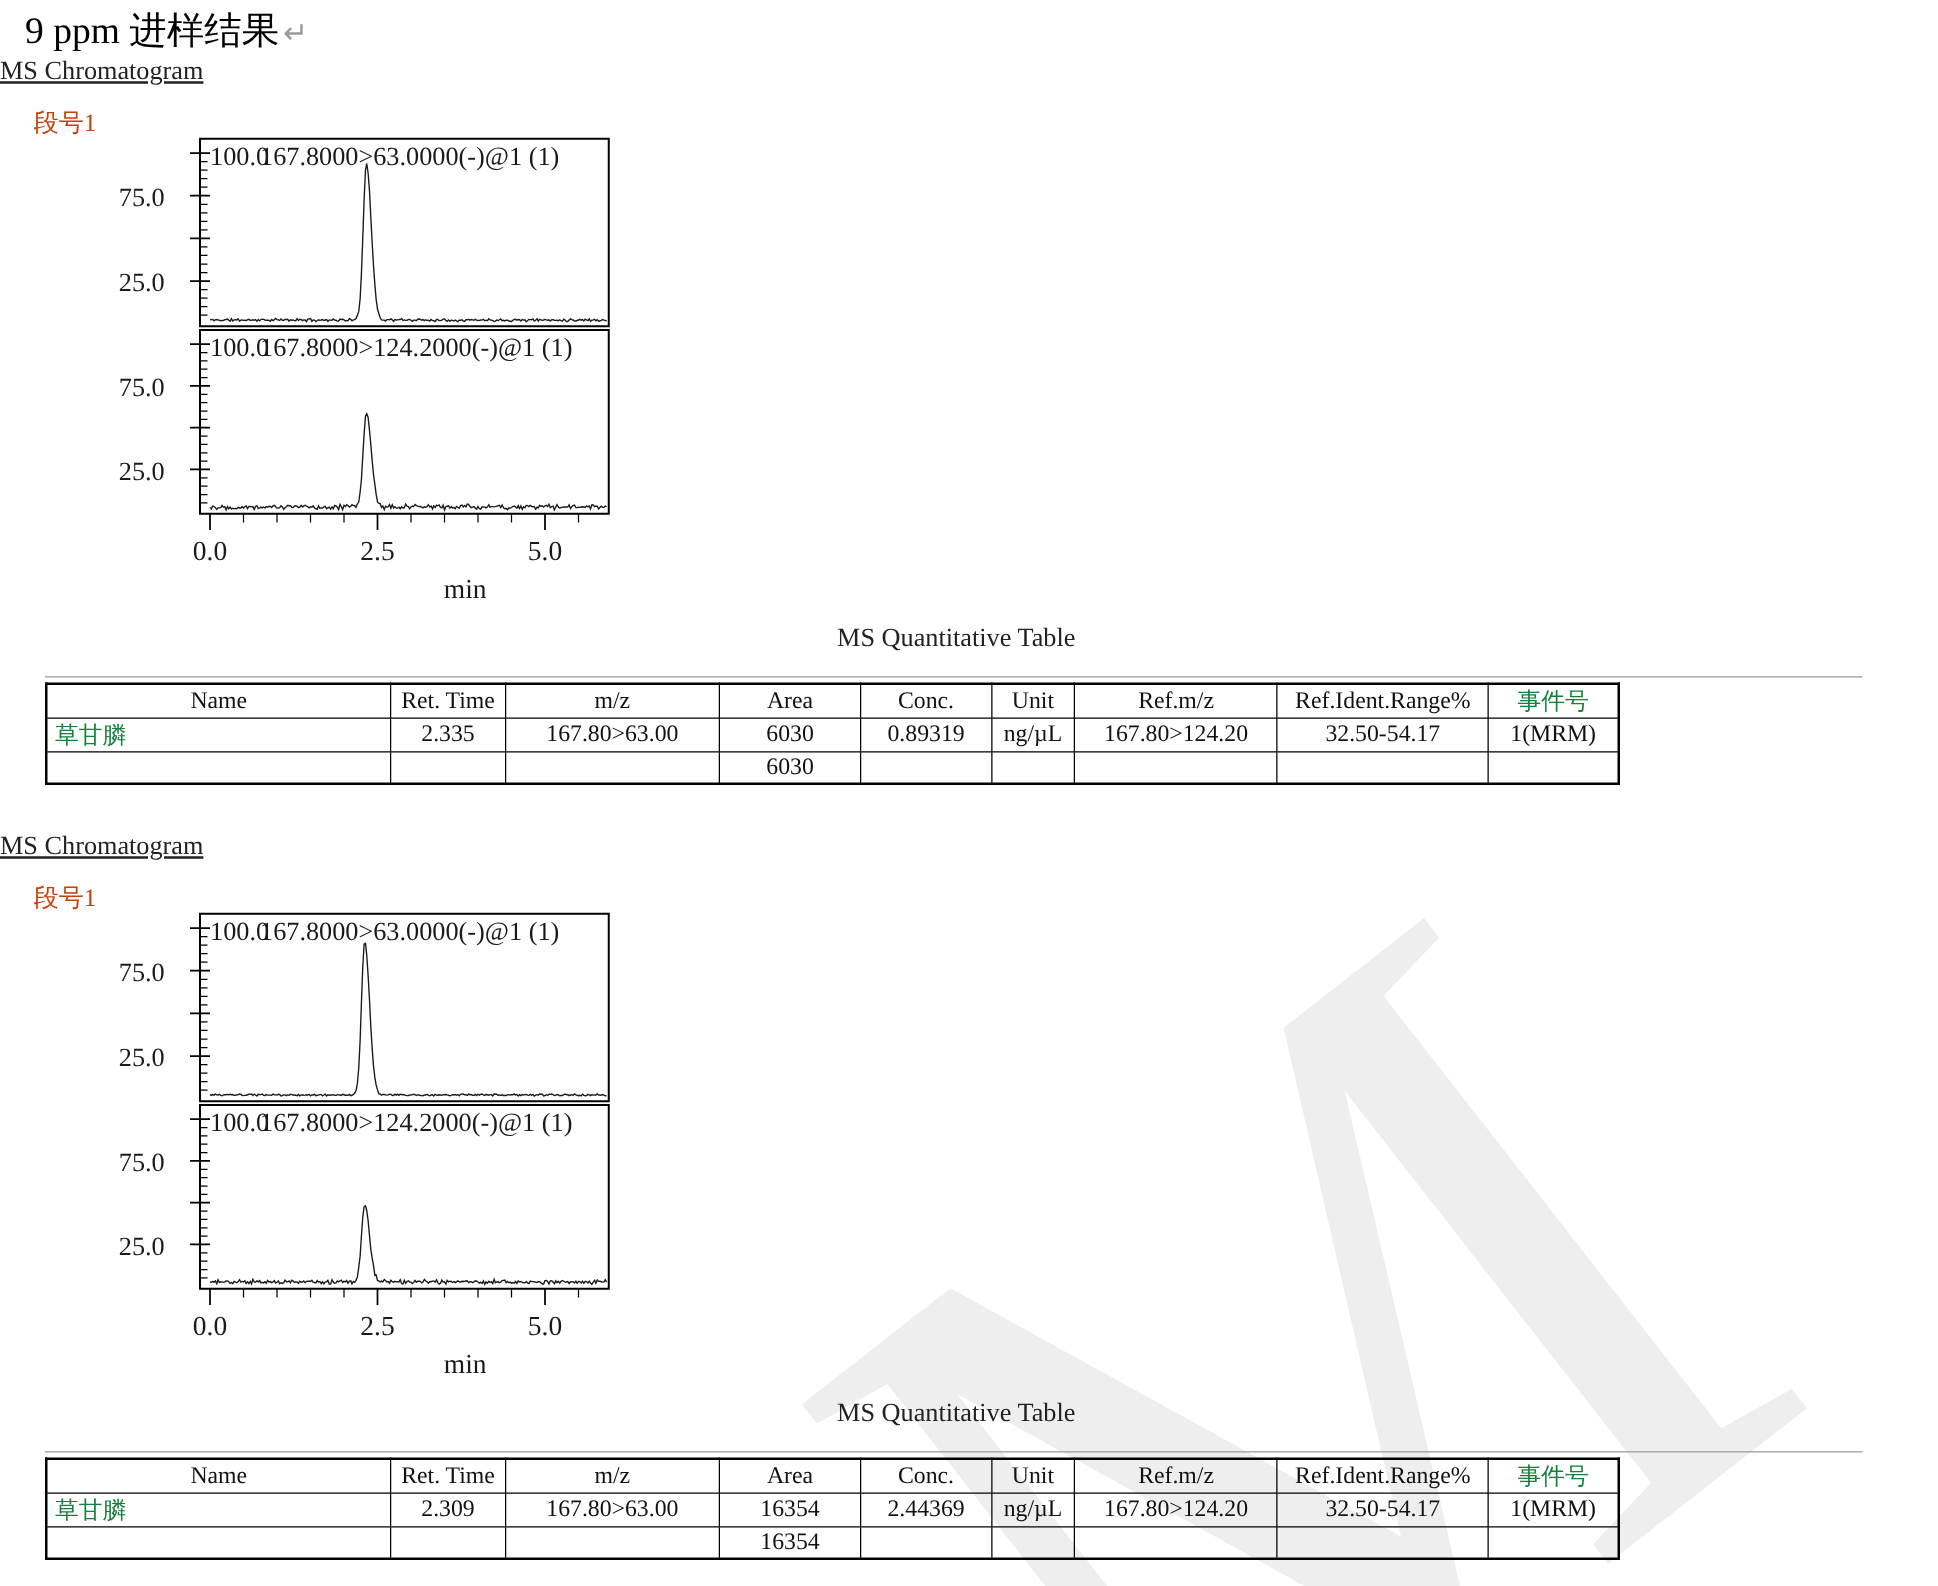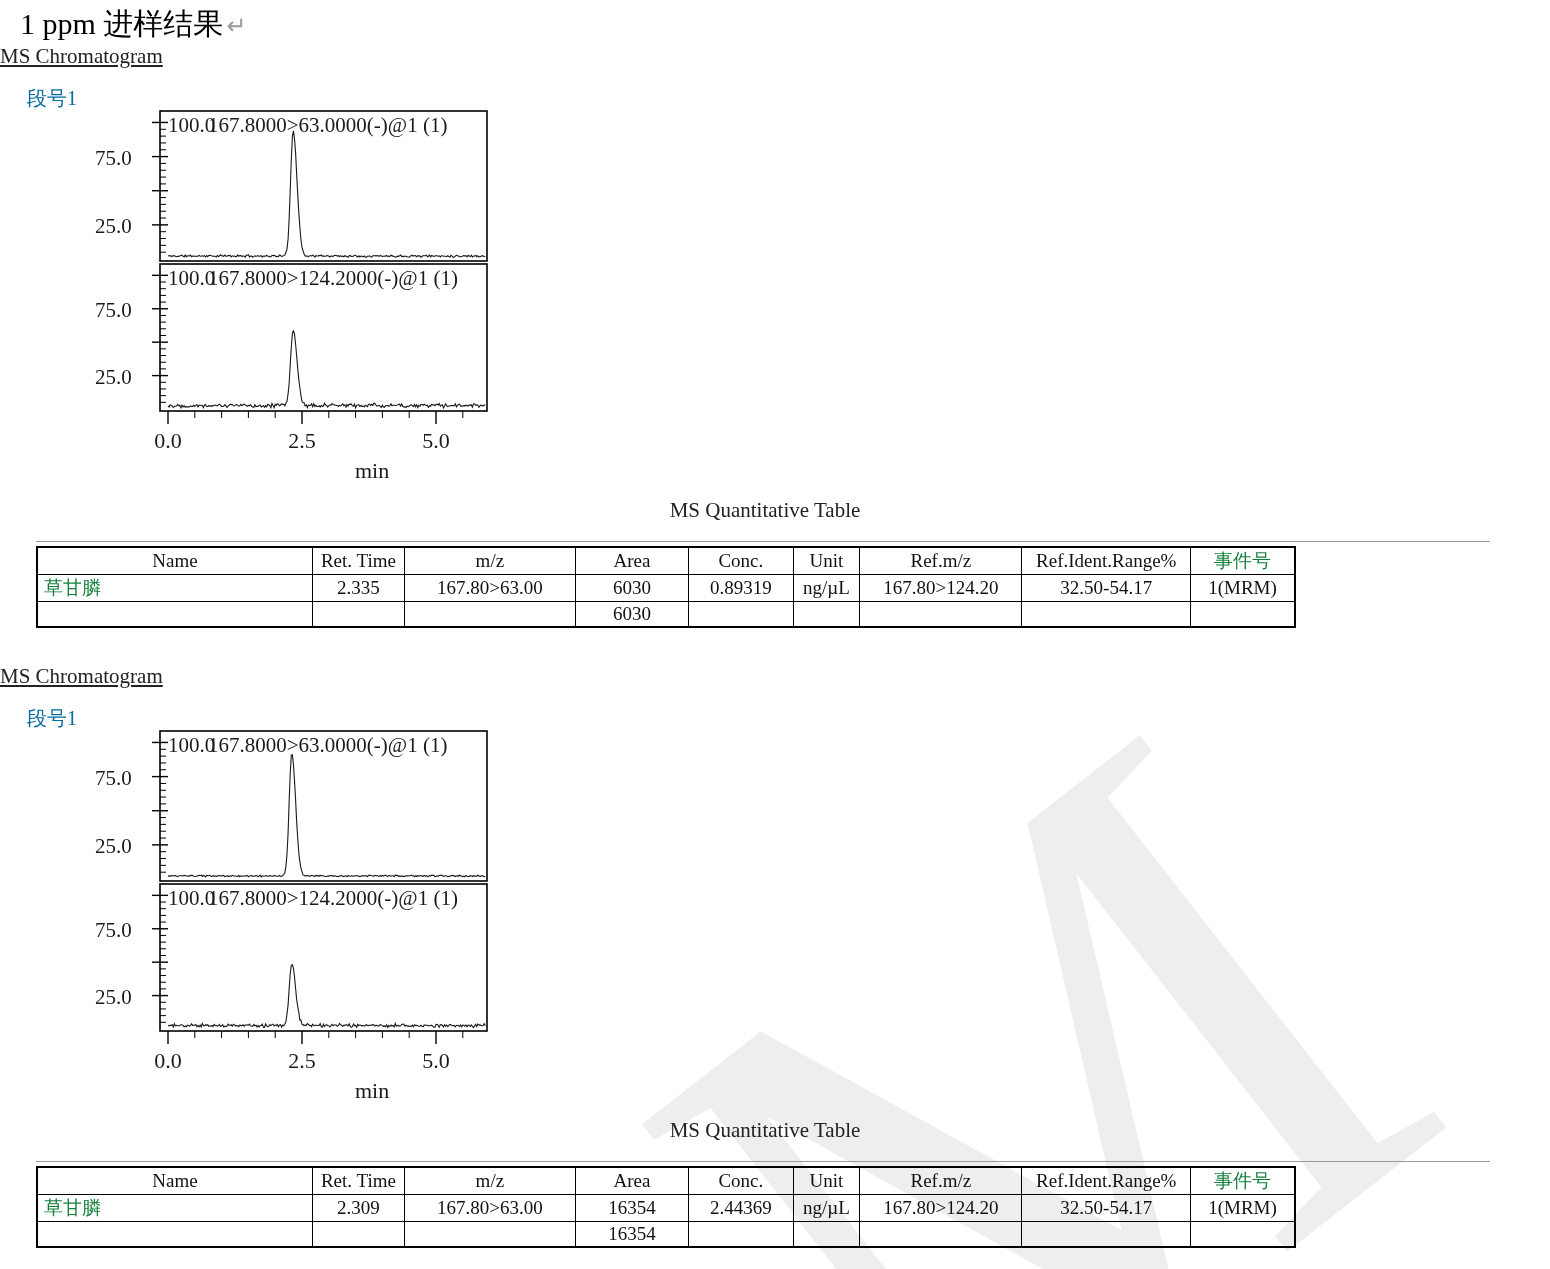--- a/index.html
+++ b/index.html
@@ -15,21 +15,21 @@
     z-index:0; pointer-events:none;
   }
   #watermark span {
     font-size:760px; line-height:1; transform:rotate(-38deg);
     font-family:"Liberation Serif",serif;
   }
   .section { position:absolute; left:0; width:1550px; height:649px; z-index:1; }
   .heading { position:absolute; left:20px; top:4px; font-size:30px; color:#000; white-space:nowrap; }
   .ret { color:#9a9a9a; font-size:24px; margin-left:3px; font-family:"DejaVu Sans",sans-serif; }
   .chromTitle { position:absolute; left:0; top:44px; width:1530px; text-align:left; font-size:21px; color:#222;text-decoration:underline; }
-  .segLabel { position:absolute; left:27px; top:85px; font-size:20px; color:#0369a1; }
+  .segLabel { position:absolute; left:27px; top:85px; font-size:20px; color:#c2410c; }
 
   .chart { position:absolute; left:95px; top:106px; width:410px; height:382px; }
   .chart svg { position:absolute; left:52px; top:0; }
   .lab { position:absolute; font-size:21px; white-space:nowrap; color:#1a1a1a; }
   .ylab { width:60px; text-align:left; left:0; }
   .xlab { width:60px; text-align:center; top:322px; font-size:22px; }
   .annot { font-size:21px;padding-left:22px; }
   .minlab { position:absolute; left:260px; top:352px; width:128px; text-align:left; font-size:22px; color:#1a1a1a; }
 
   .tableTitle { position:absolute; left:0; top:498px; width:1530px; text-align:center; font-size:21px; color:#222; }
@@ -49,21 +49,21 @@
 </head>
 <body>
 
 <div id="page">
 
   <div id="watermark">
       <span style="color: rgb(238, 238, 238);">M</span>
     </div>
 
   <div class="section" style="top:0px">
-    <div class="heading"><span>1 ppm 进样结果</span><span class="ret">↵</span></div>
+    <div class="heading"><span>9 ppm 进样结果</span><span class="ret">↵</span></div>
     <div class="chromTitle">MS Chromatogram</div>
     <div class="segLabel">段号1</div>
 
     <div class="chart">
       <svg width="345" height="330">
           <rect x="13" y="5" width="327" height="150" fill="none" stroke="#000" stroke-width="1.6"></rect>
           <line x1="13" y1="146.17307692307693" x2="19" y2="146.17307692307693" stroke="#000" stroke-width="1"></line>
           <line x1="13" y1="139.34615384615384" x2="19" y2="139.34615384615384" stroke="#000" stroke-width="1"></line>
           <line x1="13" y1="132.51923076923077" x2="19" y2="132.51923076923077" stroke="#000" stroke-width="1"></line>
           <line x1="13" y1="125.6923076923077" x2="19" y2="125.6923076923077" stroke="#000" stroke-width="1"></line>

